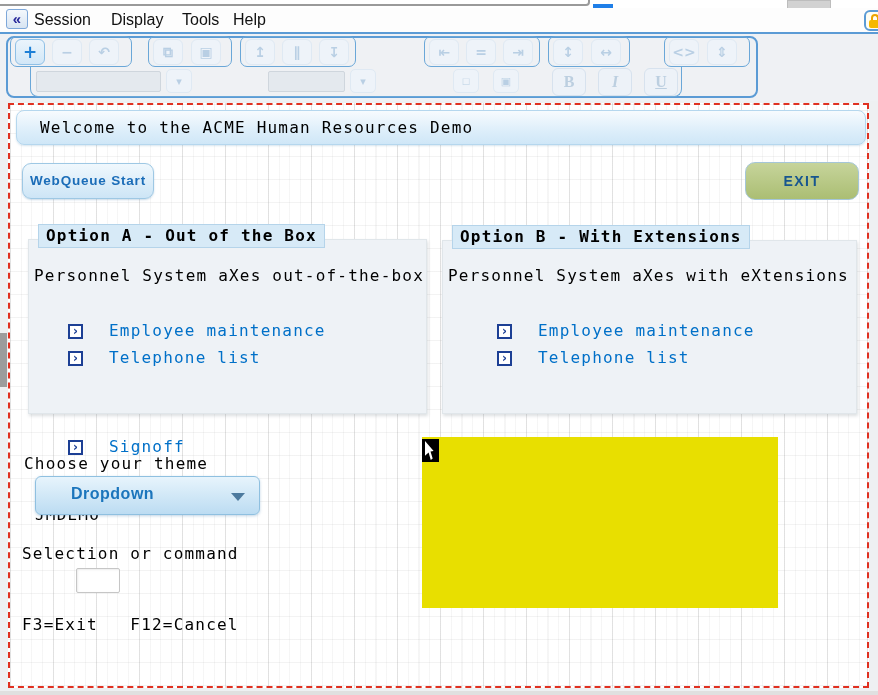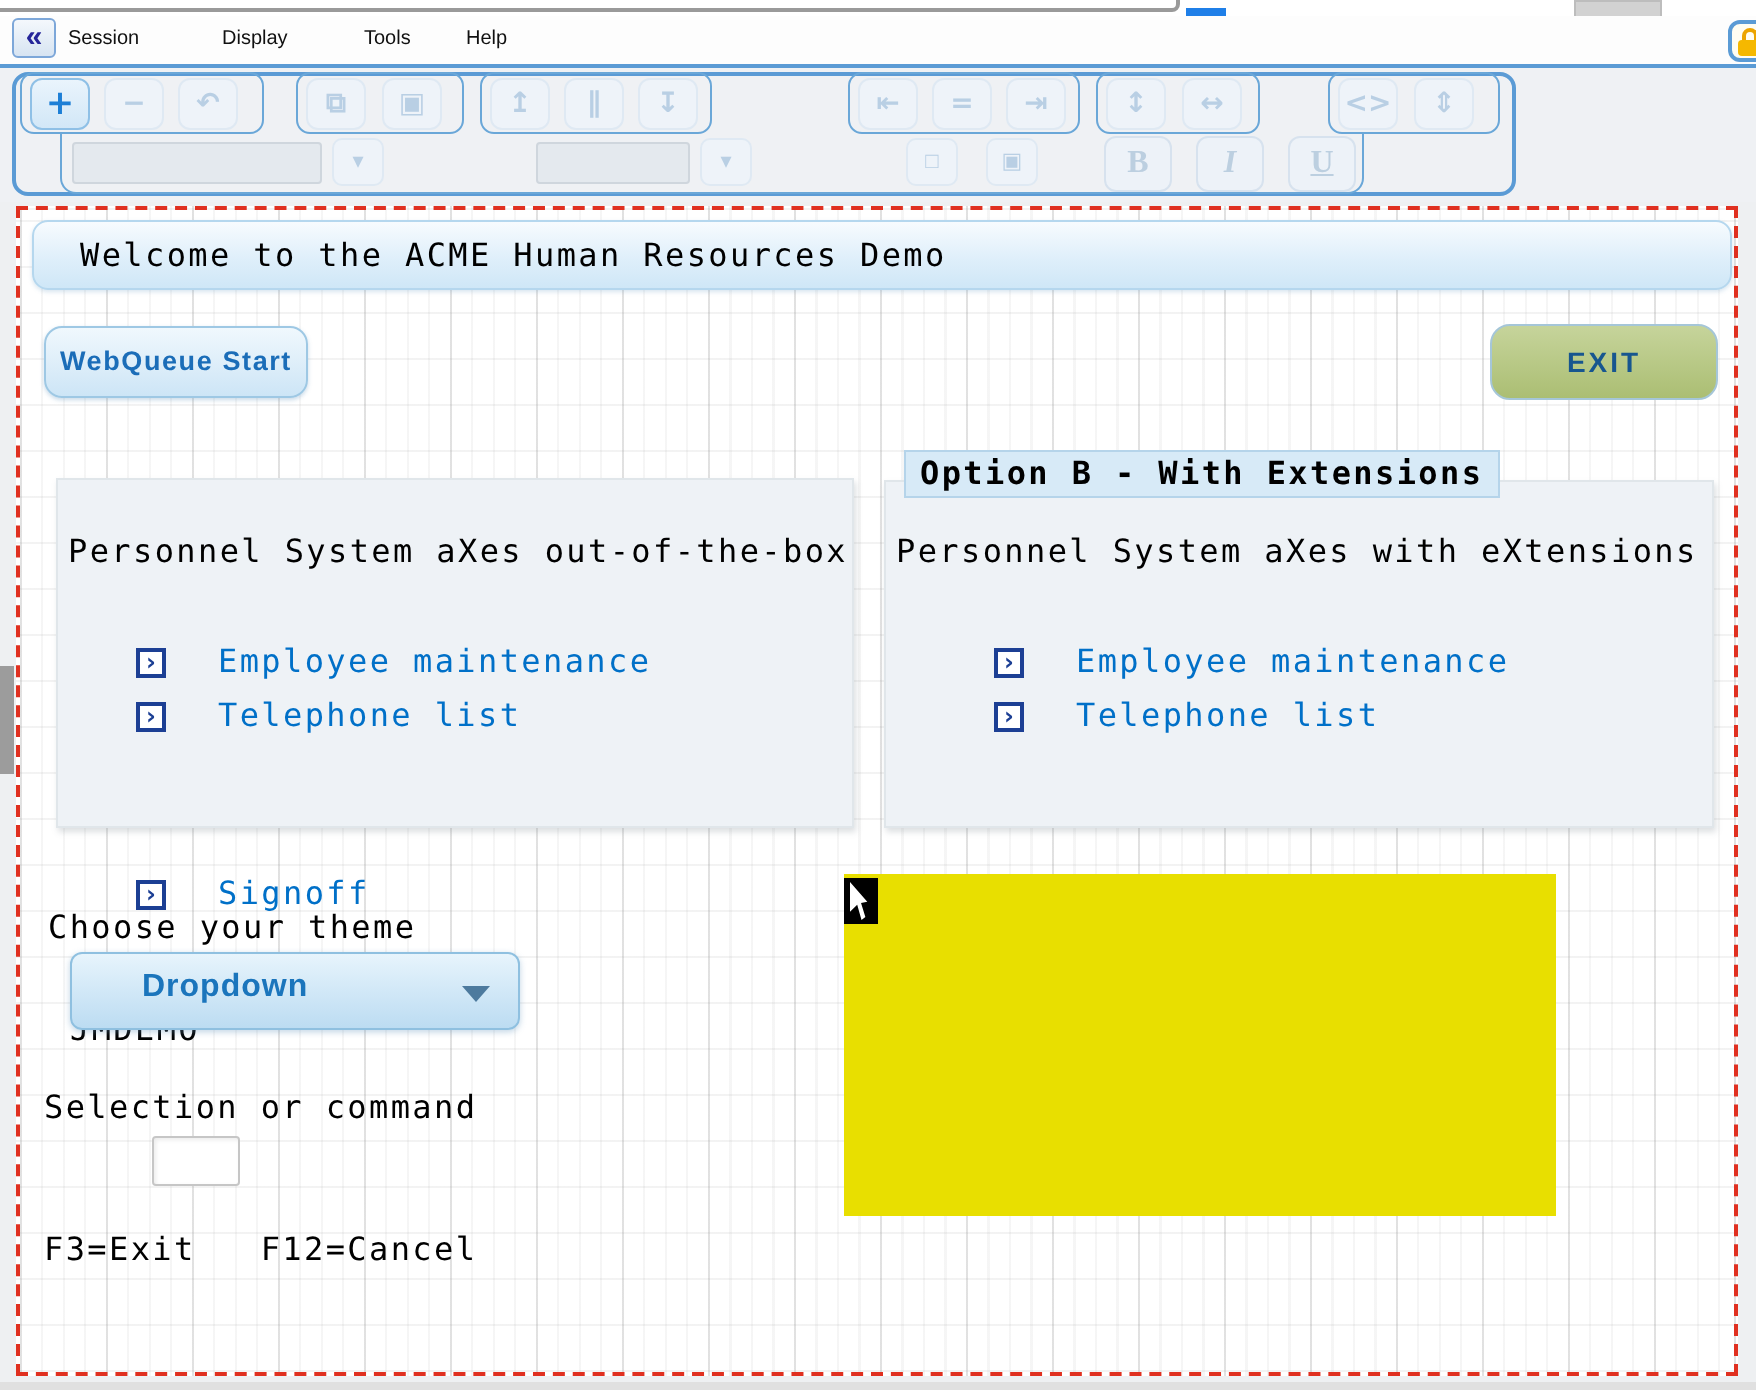--- a/index.html
+++ b/index.html
@@ -14,21 +14,21 @@
     border:2px solid #9a9a9a; border-radius:4px; background:#fff; }
   #top-tab-underline { left:593px; top:4px; width:20px; height:4px; background:#1f7fe8; }
   #top-gray-button { left:787px; top:0; width:44px; height:8px; background:#d2d2d2;
     border:1px solid #bdbdbd; border-bottom:none; }
 
   
   #menubar { left:0; top:8px; width:878px; height:24px; background:#fdfdfd; }
   #collapse-btn { left:6px; top:1px; width:22px; height:20px; border:1px solid #7da7d9;
     border-radius:3px; background:linear-gradient(#f4f8fc,#d7e4f2); color:#26269a;
     font-weight:bold; font-size:15px; text-align:center; line-height:18px; cursor:pointer; }
-  .menu-item { top:2px; height:20px; font-size:10px; color:#111; line-height:20px;
+  .menu-item { top:2px; height:20px; font-size:16px; color:#111; line-height:20px;
     padding:0 4px; cursor:pointer; }
 
   
   #toolbar { left:0; top:32px; width:878px; height:69px; background:#eff1f4;
     border-top:2px solid #5b9bd5; }
   .tb-outer { left:6px; top:2px; width:752px; height:62px;
     border:2px solid #5b9bd5; border-radius:8px; }
   .tb-group { top:2px; height:31px; border:1.5px solid #6aa7d8; border-radius:7px; }
   .tb-btn { top:2px; width:30px; height:26px; border:1px solid #dfe9f3; border-radius:6px;
     background:#eef3f9; color:#b9cfe4; font-size:14px; font-weight:bold;
@@ -185,20 +185,21 @@
   </div>
 
   <div class="abs" id="workarea">
 
     <div class="abs mono" id="banner">Welcome to the ACME Human Resources Demo</div>
 
     <div class="abs blue-btn" style="left:12px;top:58px;width:132px;">WebQueue Start</div>
     <div class="abs" id="exit-btn">EXIT</div>
 
     <div class="abs panel" style="left:18px;top:134px;width:399px;height:175px;"></div>
+    <div class="abs panel-header mono" style="left:28px;top:119px;">Option A - Out of the Box</div>
     <div class="abs mono" style="left:24px;top:161px;z-index:3;">Personnel System aXes out-of-the-box</div>
     <div class="abs link-row" style="left:58px;top:216px;">
       <span class="link-icon">›</span><span class="mono link-text" style="margin-left:26px;">Employee maintenance</span>
     </div>
     <div class="abs link-row" style="left:58px;top:243px;">
       <span class="link-icon">›</span><span class="mono link-text" style="margin-left:26px;">Telephone list</span>
     </div>
 
     <div class="abs panel" style="left:432px;top:135px;width:415px;height:174px;"></div>
     <div class="abs panel-header mono" style="left:442px;top:120px;text-align:center;">Option B - With Extensions</div>

